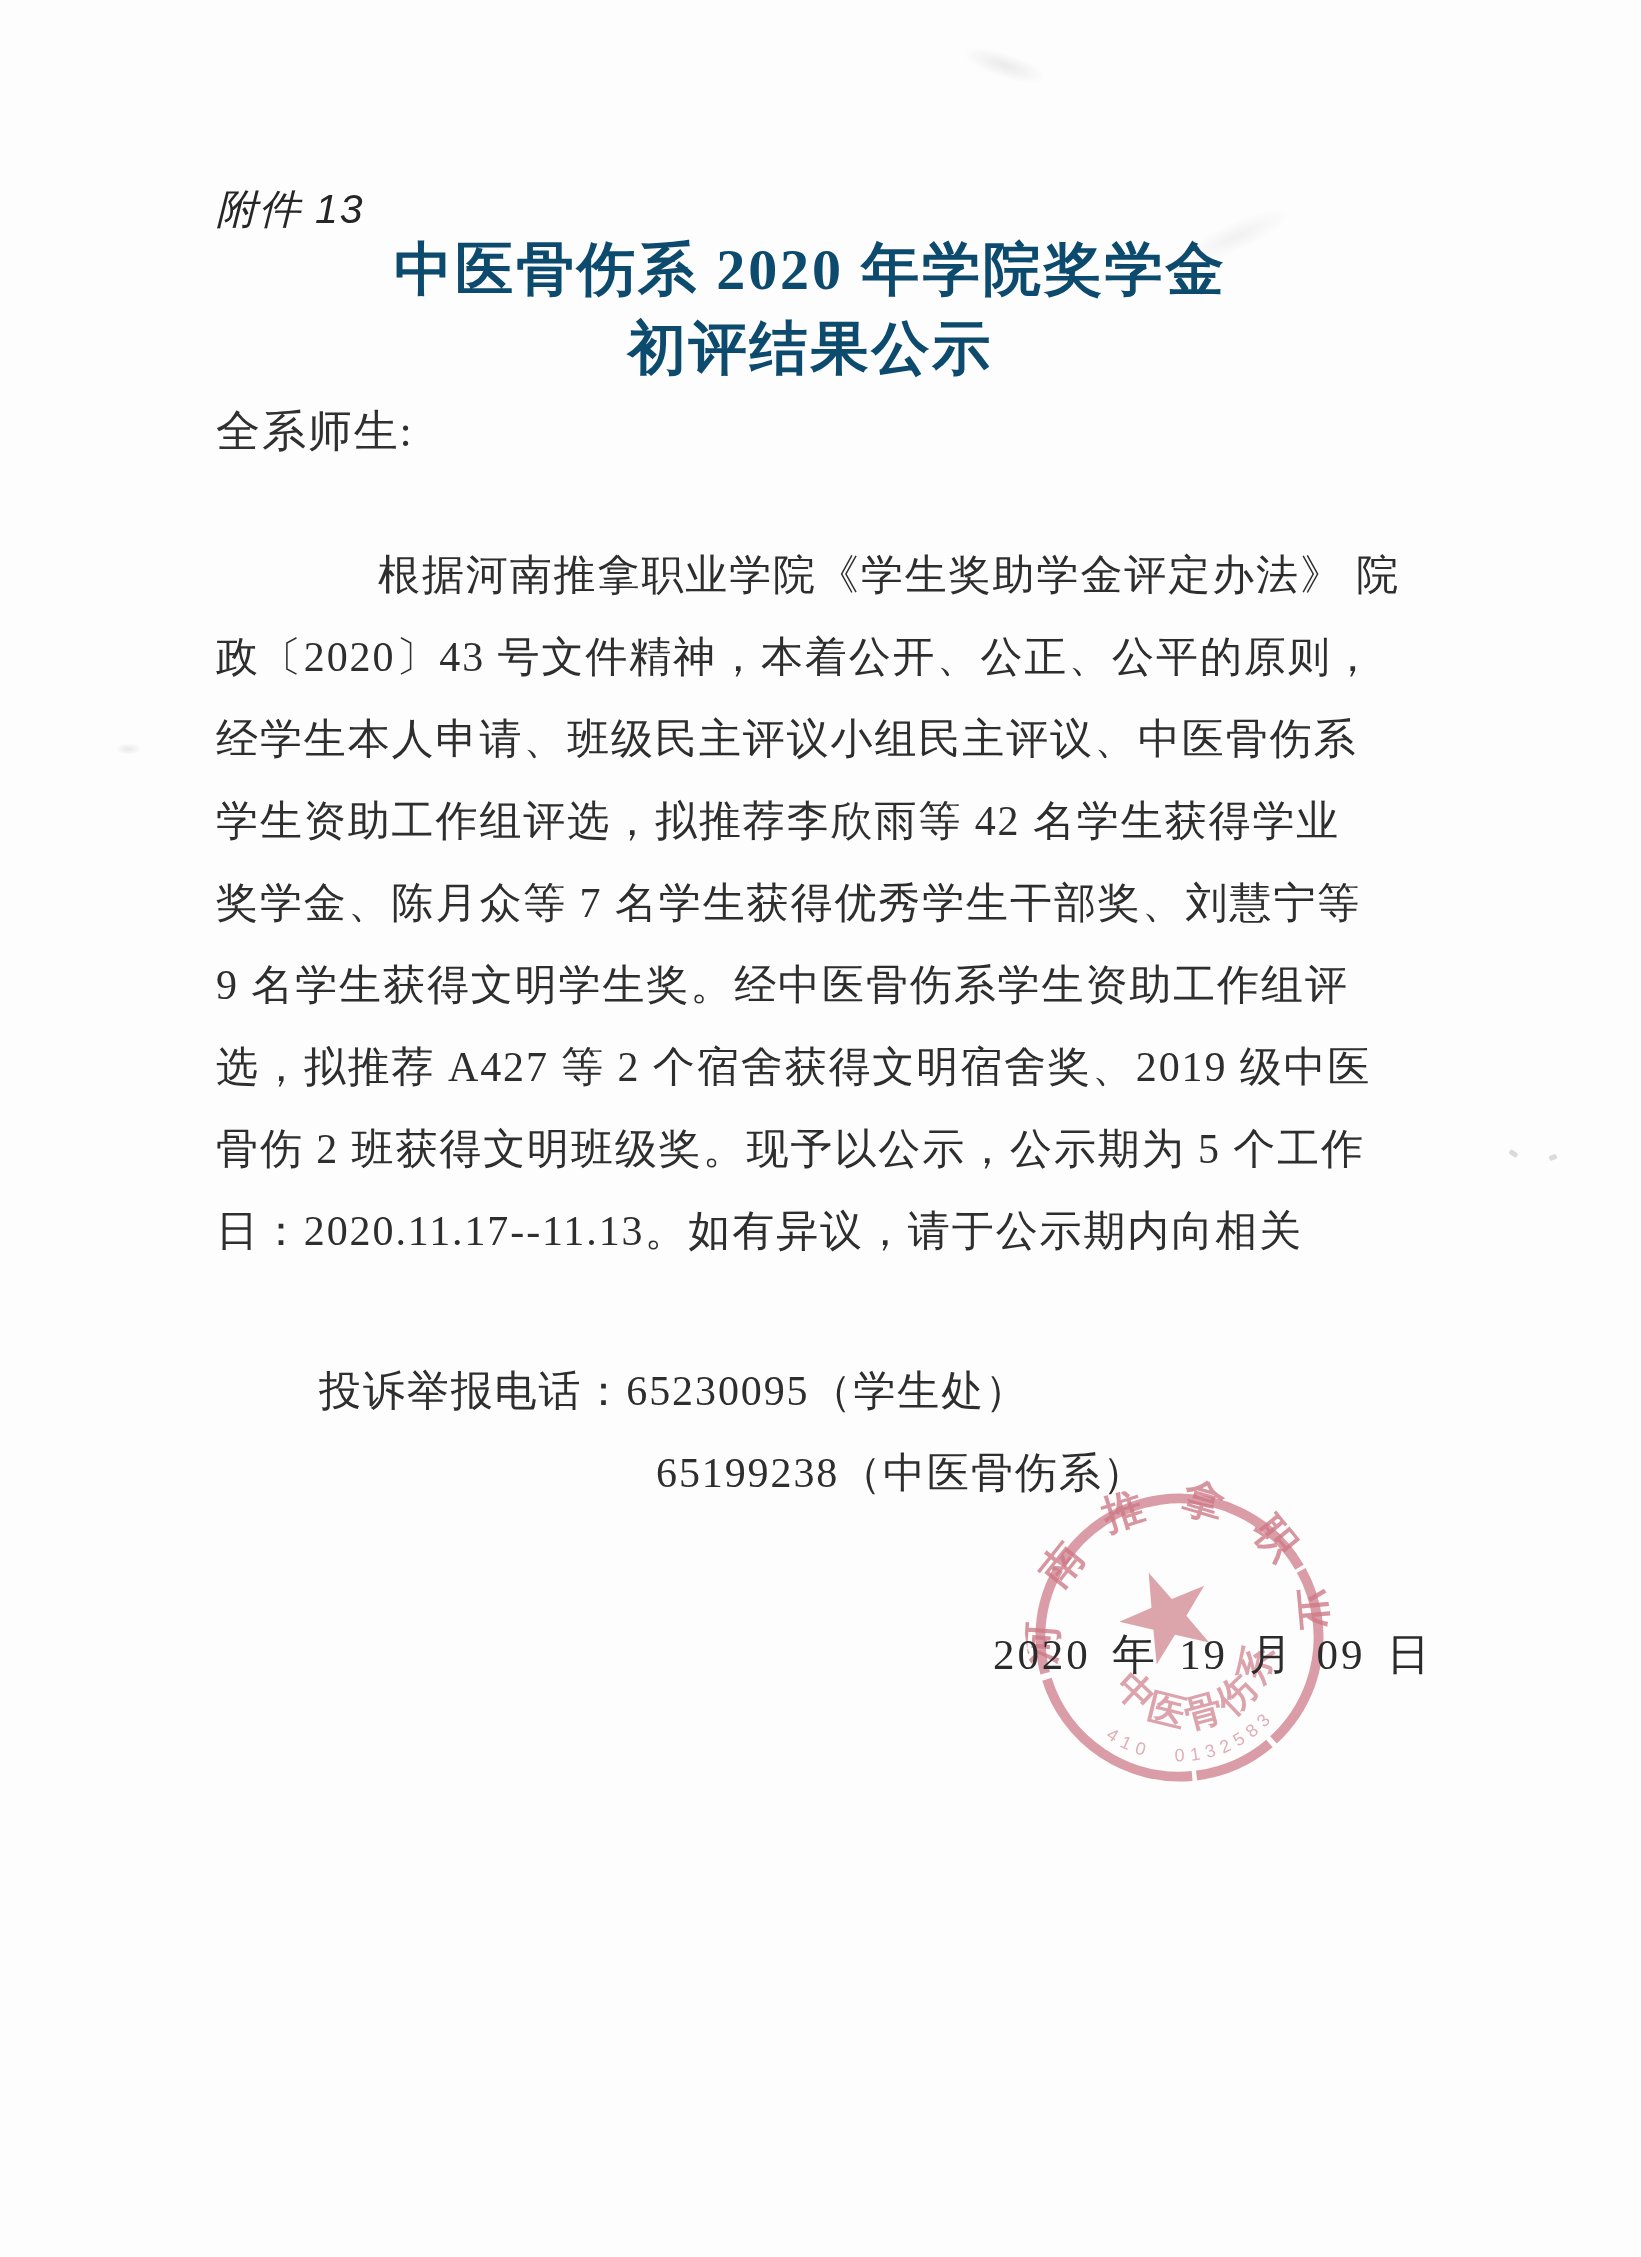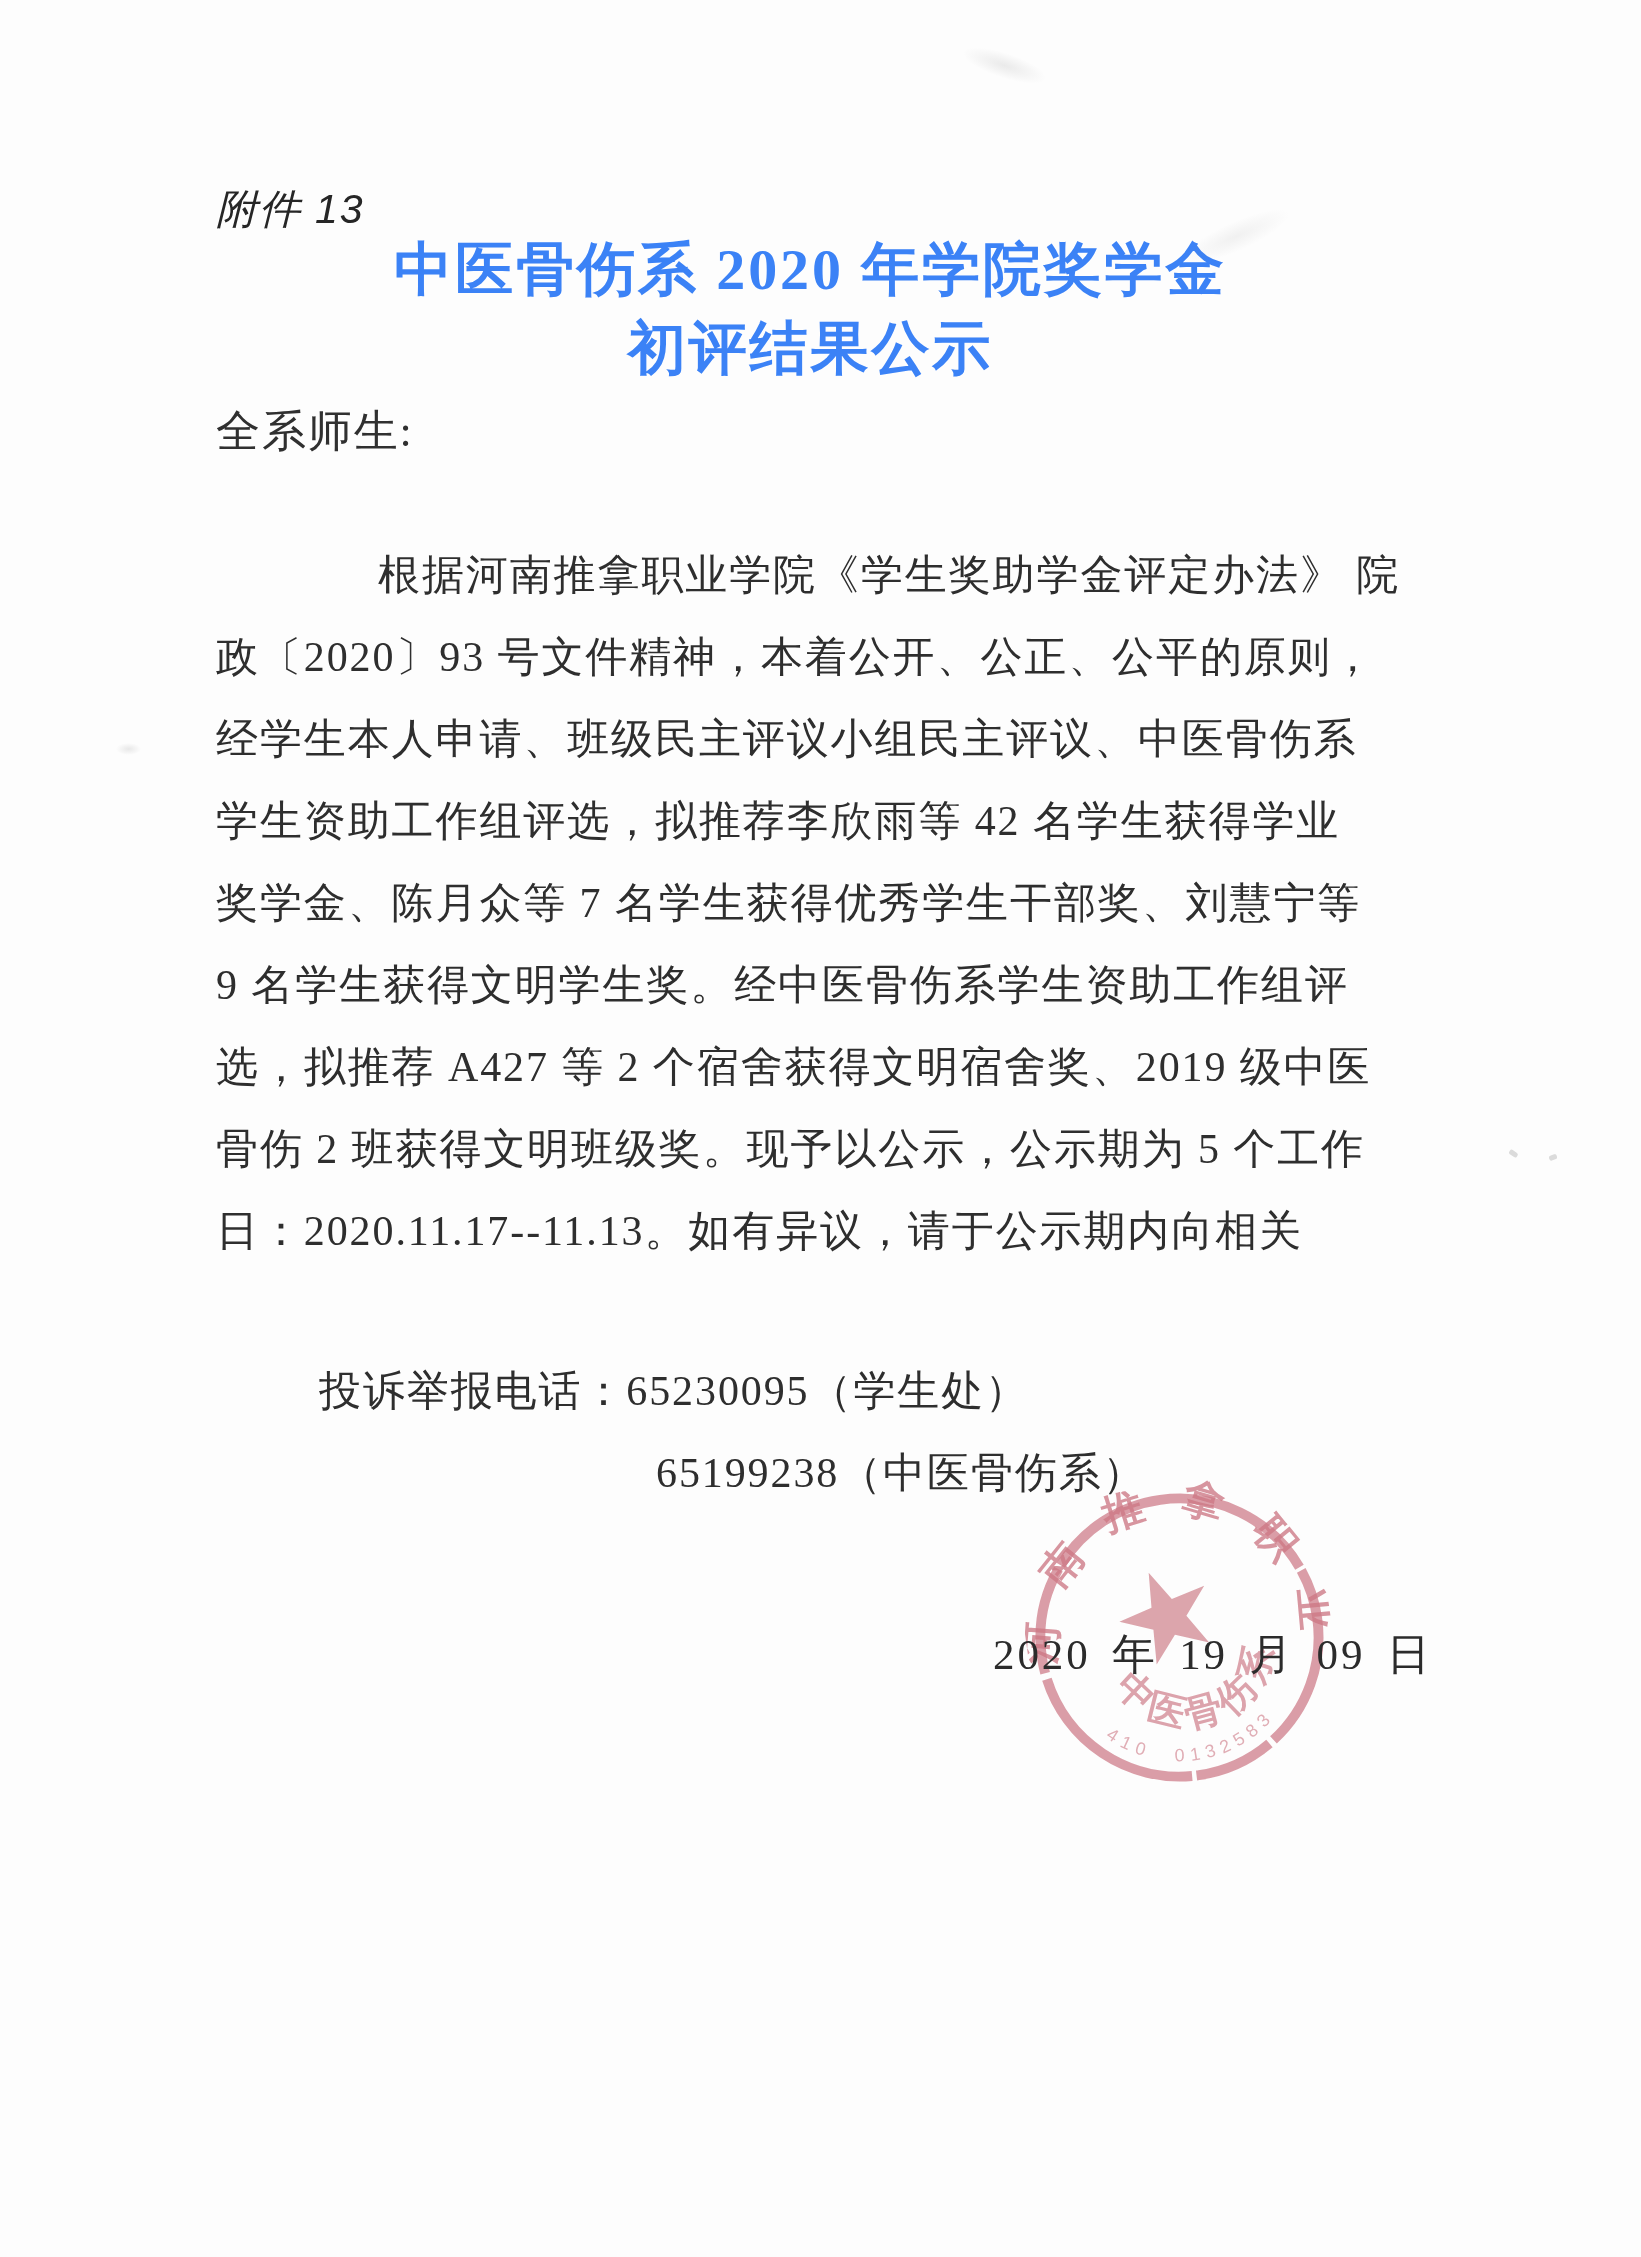--- a/index.html
+++ b/index.html
@@ -17,21 +17,21 @@
     position:absolute;left:216px;top:182px;
     font-family:"Liberation Sans", sans-serif;
     font-size:41px;color:#262626;letter-spacing:1.9px;
     white-space:nowrap;
     font-style:italic;
   }
   
   .title{
     position:absolute;left:241px;top:230px;width:1139px;
     text-align:center;
-    font-weight:bold;color:#3b82f6;
+    font-weight:bold;color:#0c4a6e;
     font-size:58px;line-height:79px;letter-spacing:2.9px;
     white-space:nowrap;
   }
   
   .salutation{
     position:absolute;left:216px;top:402px;
     font-size:44px;color:#303030;letter-spacing:1.9px;
     white-space:nowrap;
   }
   
@@ -86,21 +86,21 @@
 
   <div class="title">
     <div>中医骨伤系 2020 年学院奖学金</div>
     <div>初评结果公示</div>
   </div>
 
   <div class="salutation">全系师生:</div>
 
   <div class="body-text">
     <div class="body-line indent">根据河南推拿职业学院《学生奖助学金评定办法》 院</div>
-    <div class="body-line">政〔2020〕93 号文件精神，本着公开、公正、公平的原则，</div>
+    <div class="body-line">政〔2020〕43 号文件精神，本着公开、公正、公平的原则，</div>
     <div class="body-line">经学生本人申请、班级民主评议小组民主评议、中医骨伤系</div>
     <div class="body-line">学生资助工作组评选，拟推荐李欣雨等 42 名学生获得学业</div>
     <div class="body-line">奖学金、陈月众等 7 名学生获得优秀学生干部奖、刘慧宁等</div>
     <div class="body-line">9 名学生获得文明学生奖。经中医骨伤系学生资助工作组评</div>
     <div class="body-line">选，拟推荐 A427 等 2 个宿舍获得文明宿舍奖、2019 级中医</div>
     <div class="body-line">骨伤 2 班获得文明班级奖。现予以公示，公示期为 5 个工作</div>
     <div class="body-line">日：2020.11.17--11.13。如有异议，请于公示期内向相关</div>
   </div>
 
   <div class="hotline-1">投诉举报电话：65230095（学生处）</div>

